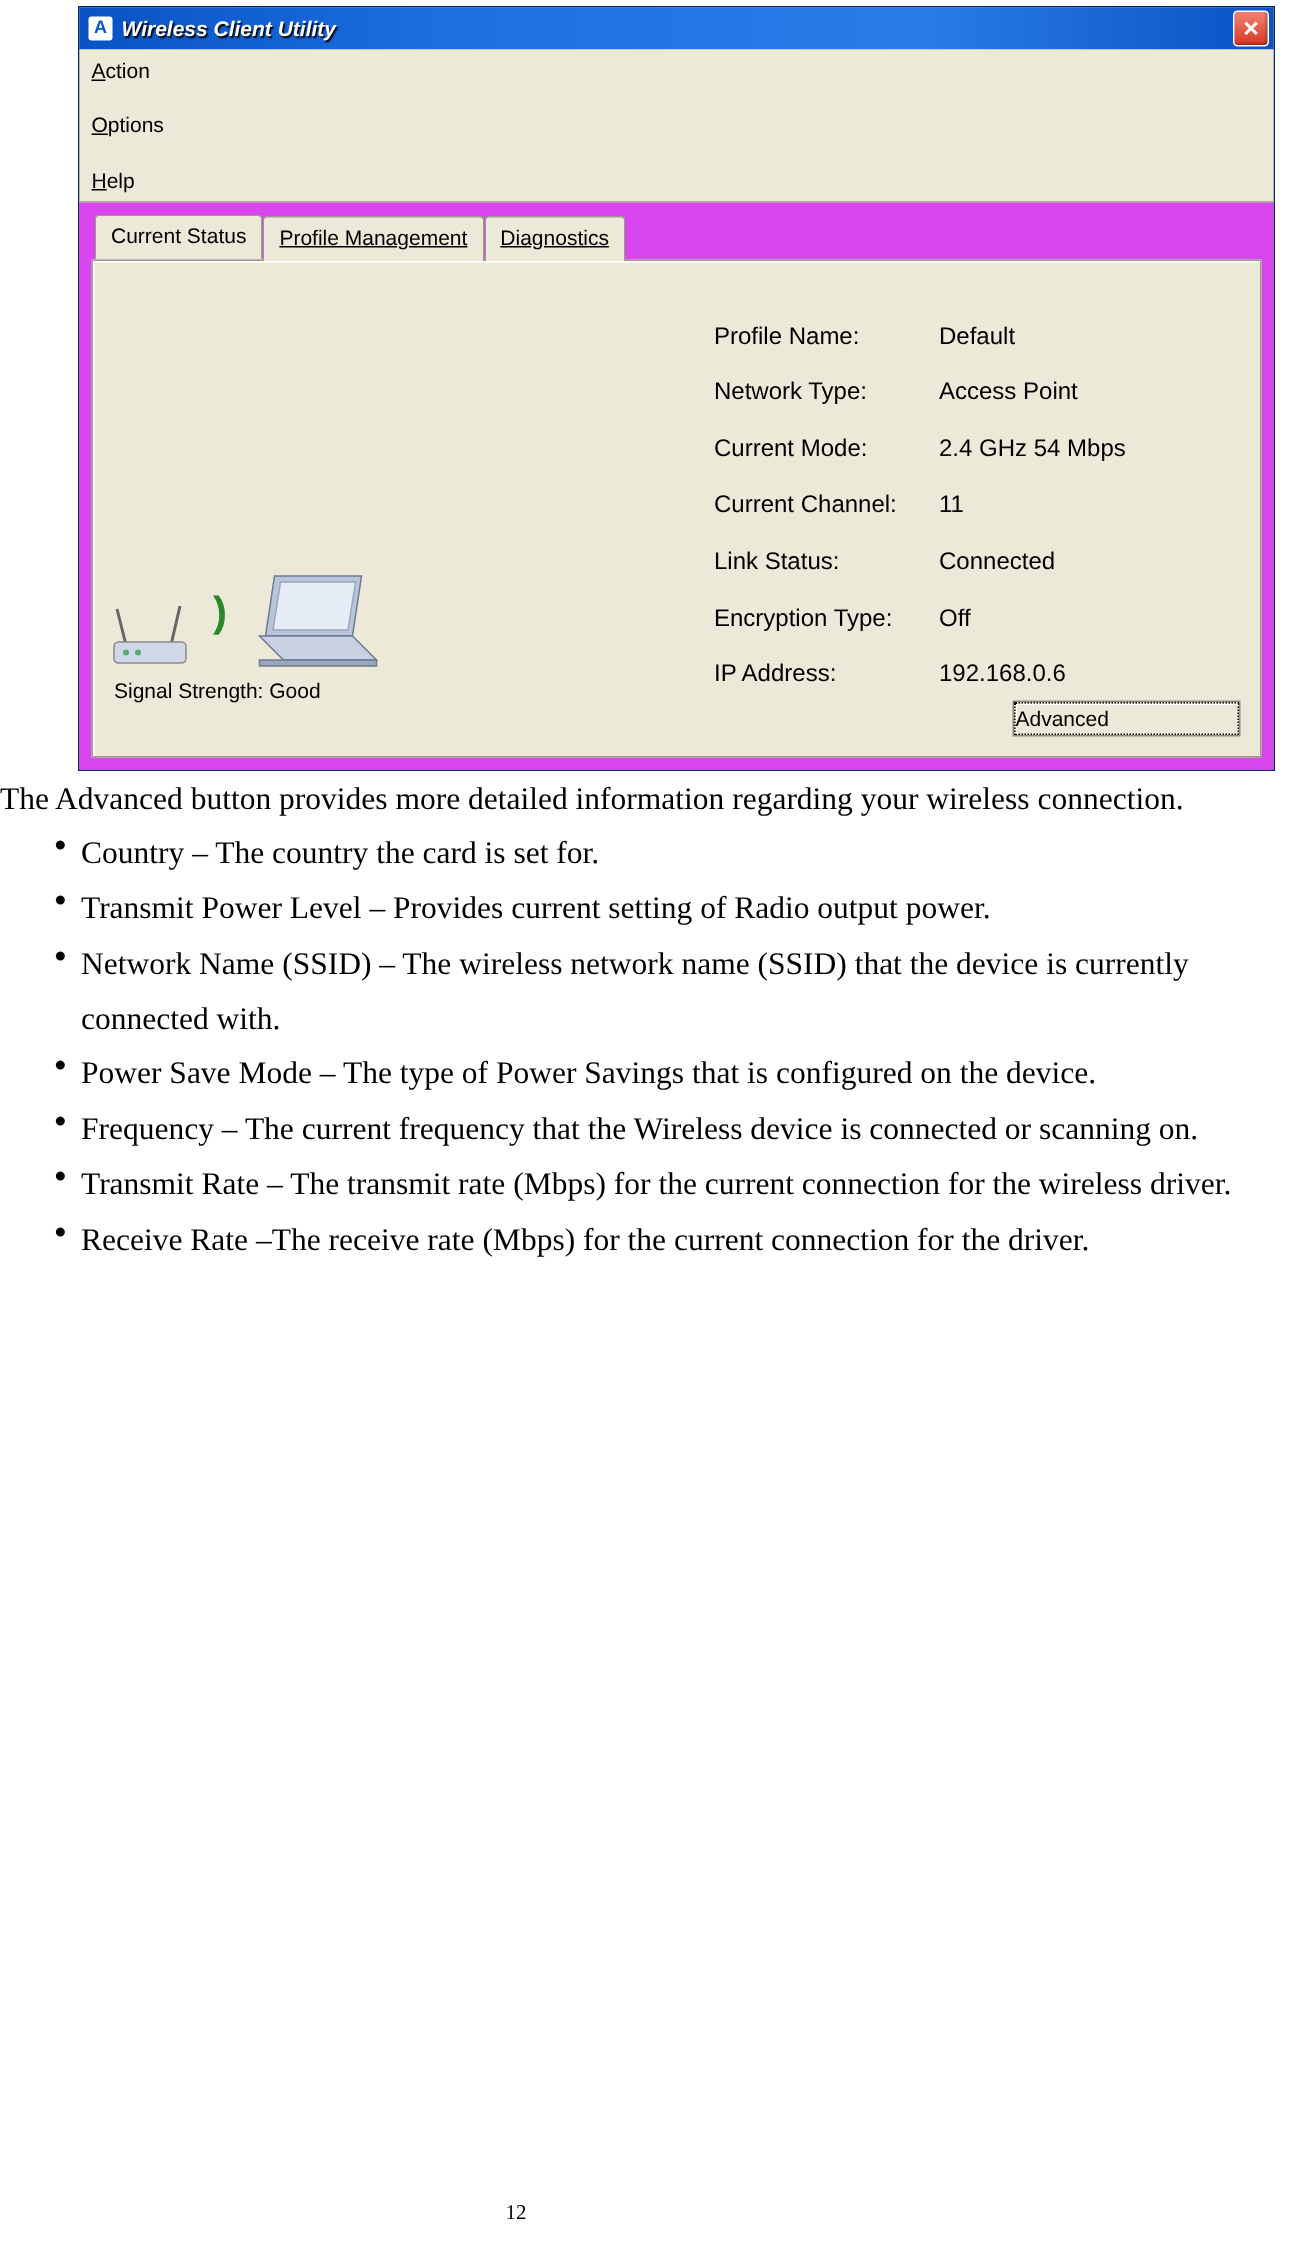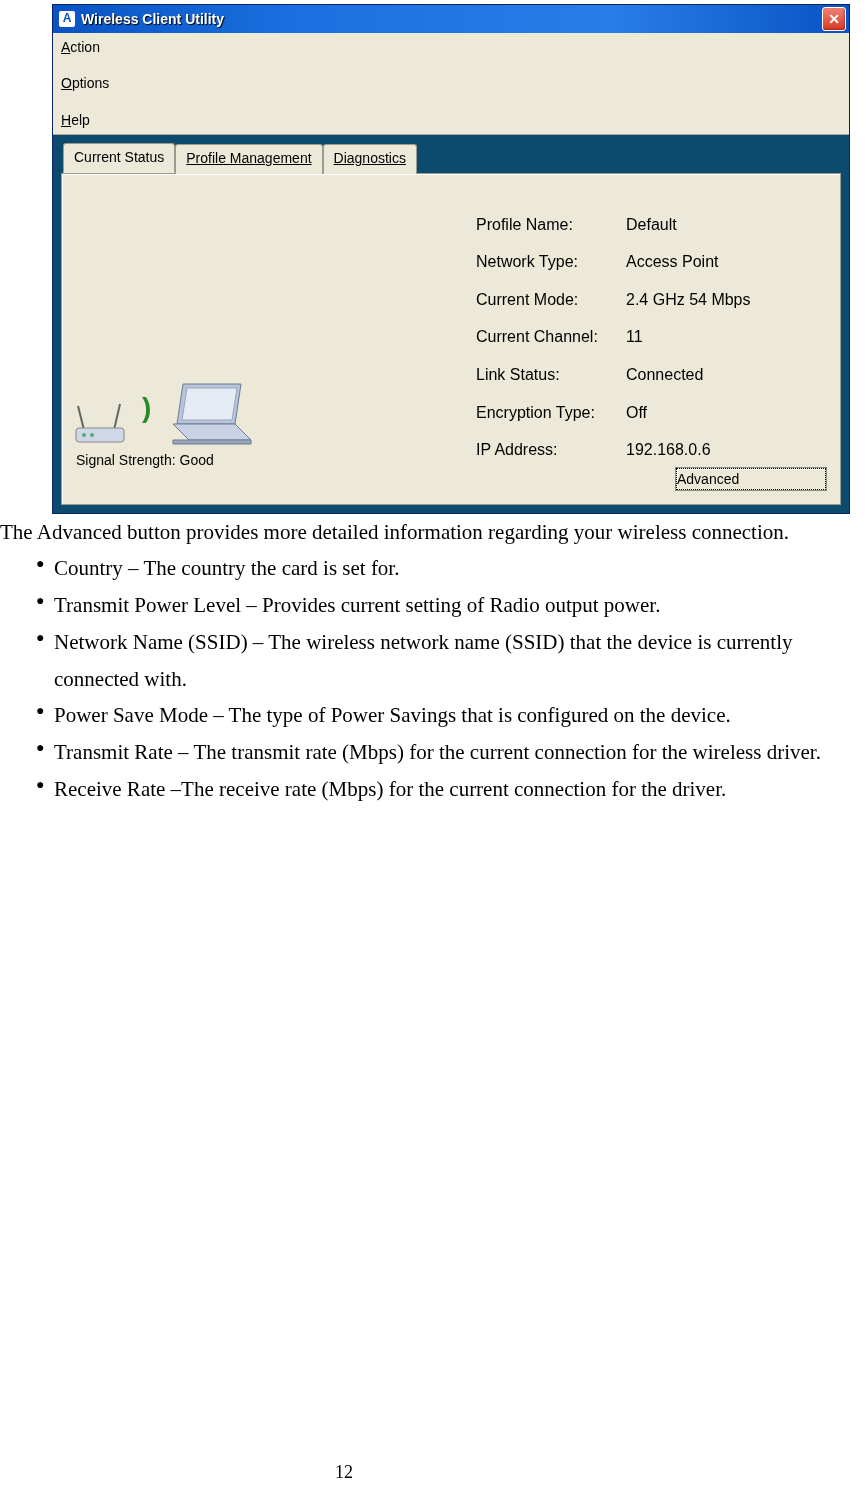--- a/index.html
+++ b/index.html
@@ -40,20 +40,21 @@
     color:#0a56c6;
     align-items:center;justify-content:center;
     font-weight:bold;
     margin-right:6px;
     border-radius:2px;
     font-size:12px;
   }
   .titlebar .title-text {
     flex: 1;
     text-shadow: 1px 1px 1px #000;
+    font-style: italic;
     font-weight: bold;
   }
   .close-btn {
     width: 22px;
     height: 22px;
     background: #e35b4e;
     background: linear-gradient(to bottom, #f08275 0%, #d93824 100%);
     border: 1px solid #fff;
     border-radius: 3px;
     display: flex;
@@ -69,21 +70,21 @@
     padding: 3px 8px;
     border-bottom: 1px solid #aca899;
     display: flex;
     gap: 14px;
     font-size: 14px;
     flex-direction: column;
   }
   .menubar span { cursor: default; }
   .menubar span u { text-decoration: underline; }
   .client {
-    background: #0c4a6e;
+    background: #d946ef;
     padding: 8px;
   }
   .tabstrip {
     display: flex;
     position: relative;
     z-index: 2;
     margin-left: 2px;
   }
   .tab {
     border: 1px solid #9c9a8c;
@@ -182,21 +183,21 @@
   ul.bullets li::before {
     content: "●";
     position: absolute;
     left: -4px;
     top: 0;
     font-size: 14px;
     line-height: 28px;
   }
   .pagenum {
     text-align:center;
-    font-size:18px;
+    font-size:14px;
     position: absolute;
     bottom: 12px;
     width: 688px;
     margin-top: 40px;
   }
   .page {
     position: relative;
     width:866px;
     height:1495px;
   }
@@ -272,19 +273,20 @@
 </div>
 
 
 <div class="bodytext">The Advanced button provides more detailed information regarding your wireless connection.</div>
 
 <ul class="bullets">
   <li>Country – The country the card is set for.</li>
   <li>Transmit Power Level – Provides current setting of Radio output power.</li>
   <li>Network Name (SSID) – The wireless network name (SSID) that the device is currently connected with.</li>
   <li>Power Save Mode – The type of Power Savings that is configured on the device.</li>
+  <li>Frequency – The current frequency that the Wireless device is connected or scanning on.</li>
   <li>Transmit Rate – The transmit rate (Mbps) for the current connection for the wireless driver.</li>
   <li>Receive Rate –The receive rate (Mbps) for the current connection for the driver.</li>
 </ul>
 
 <div class="pagenum">12</div>
 
 </div>
 
 </body></html>

